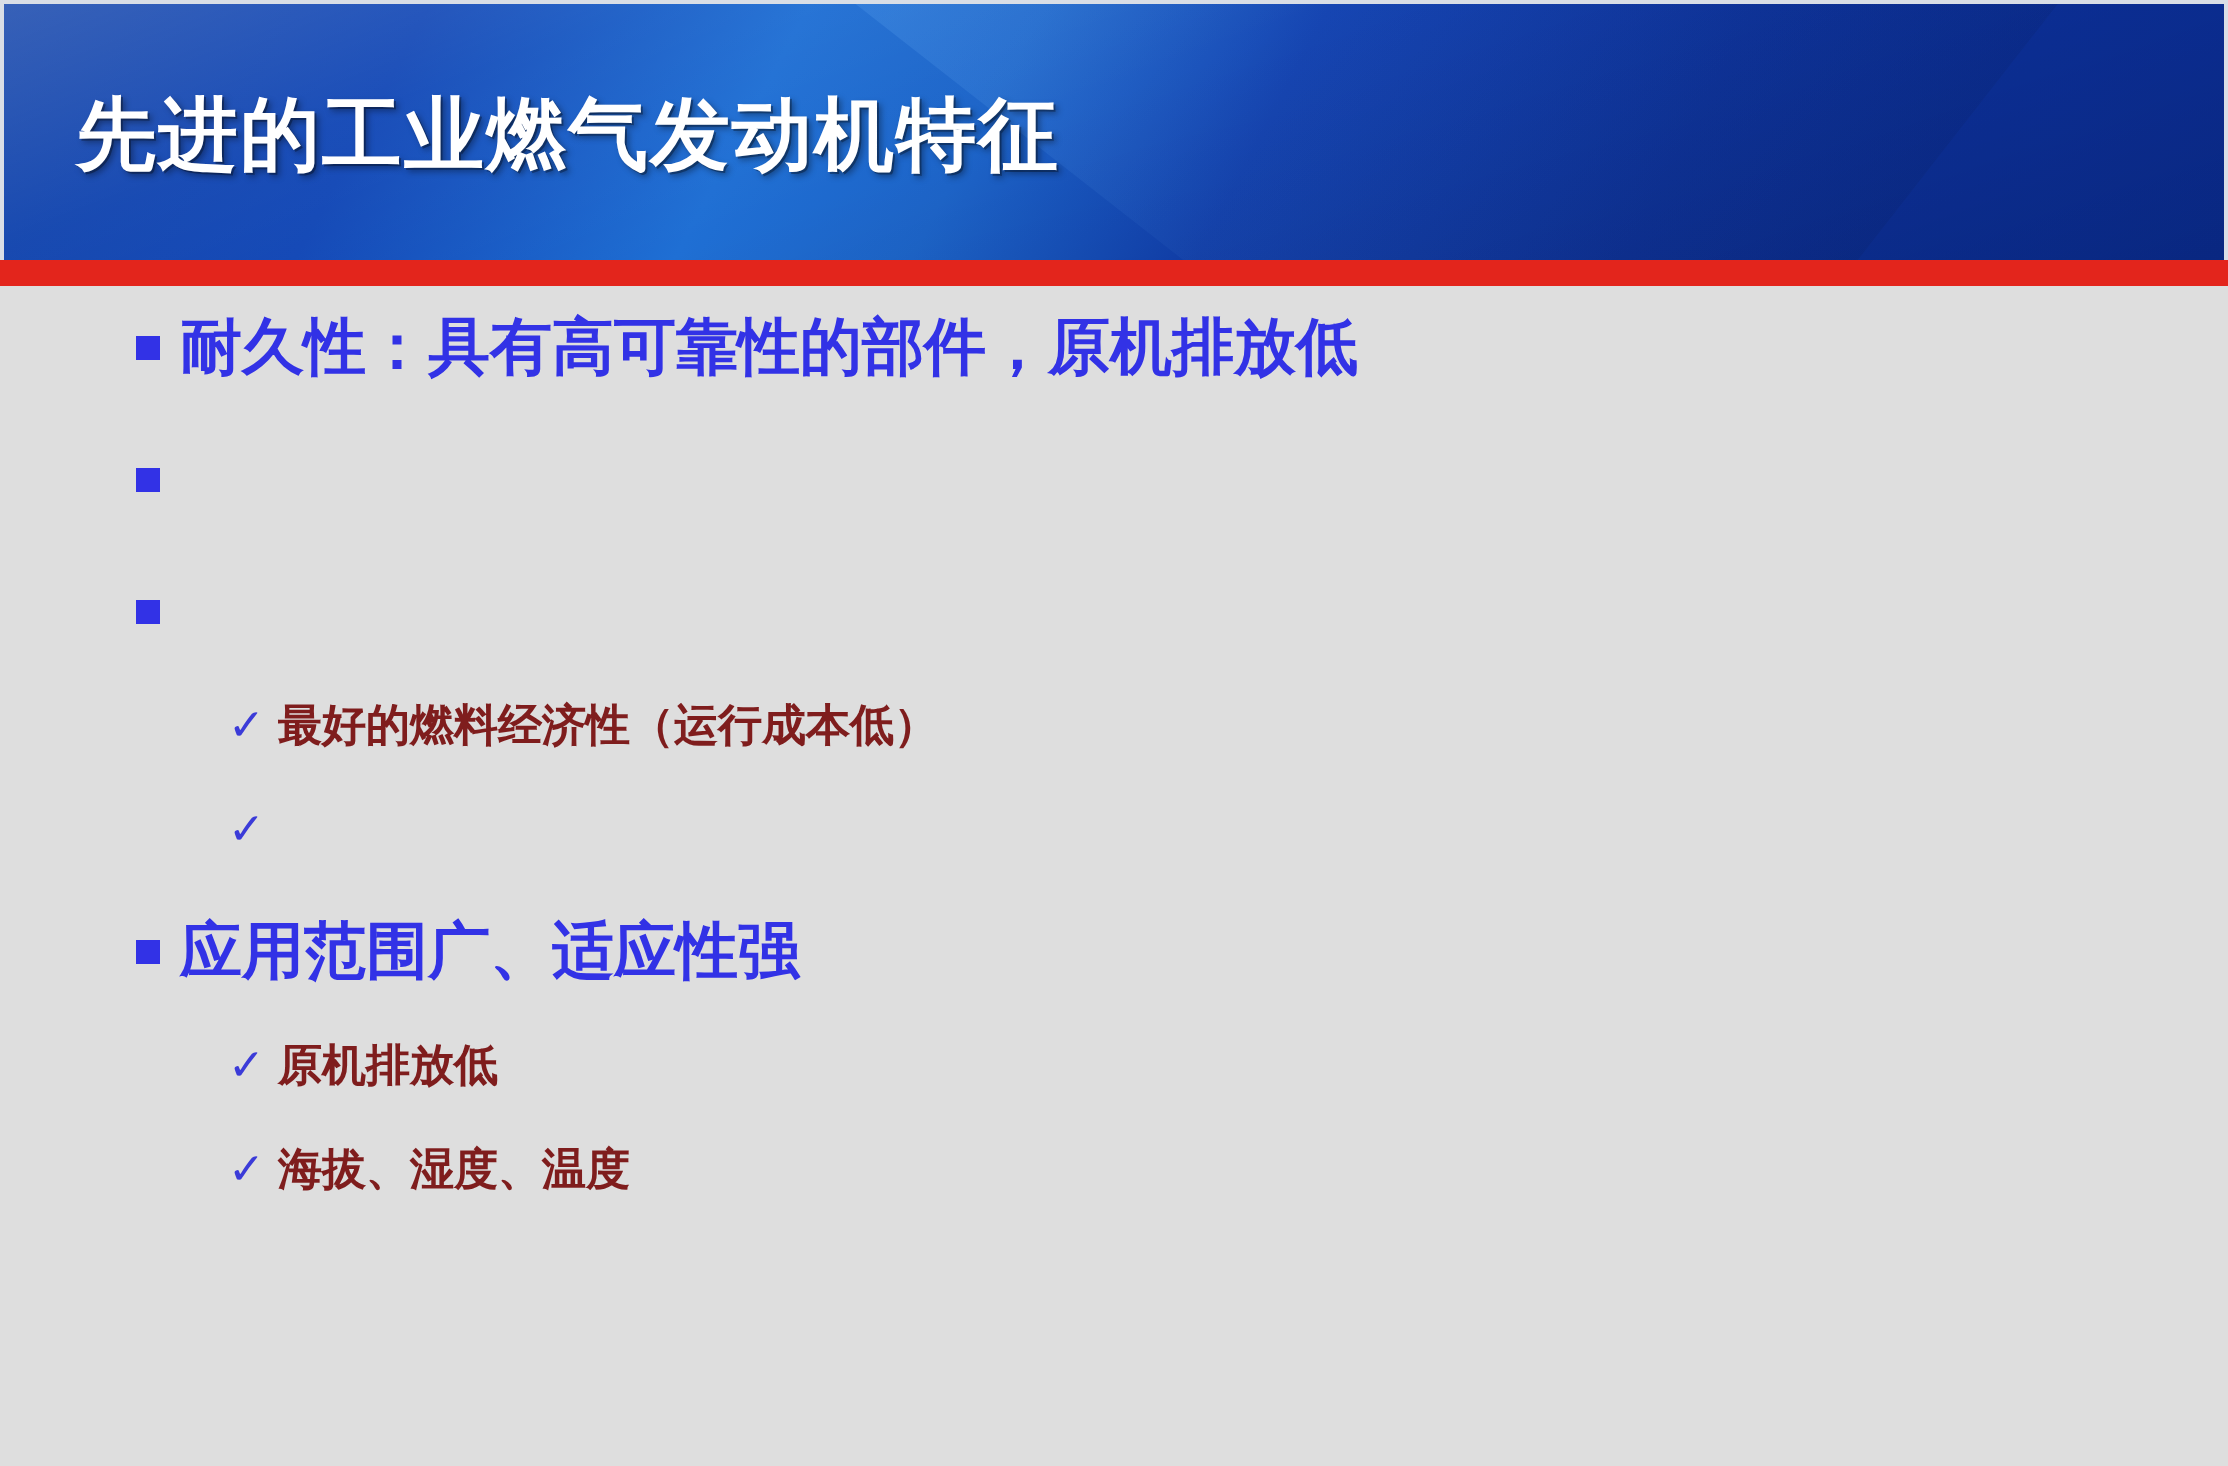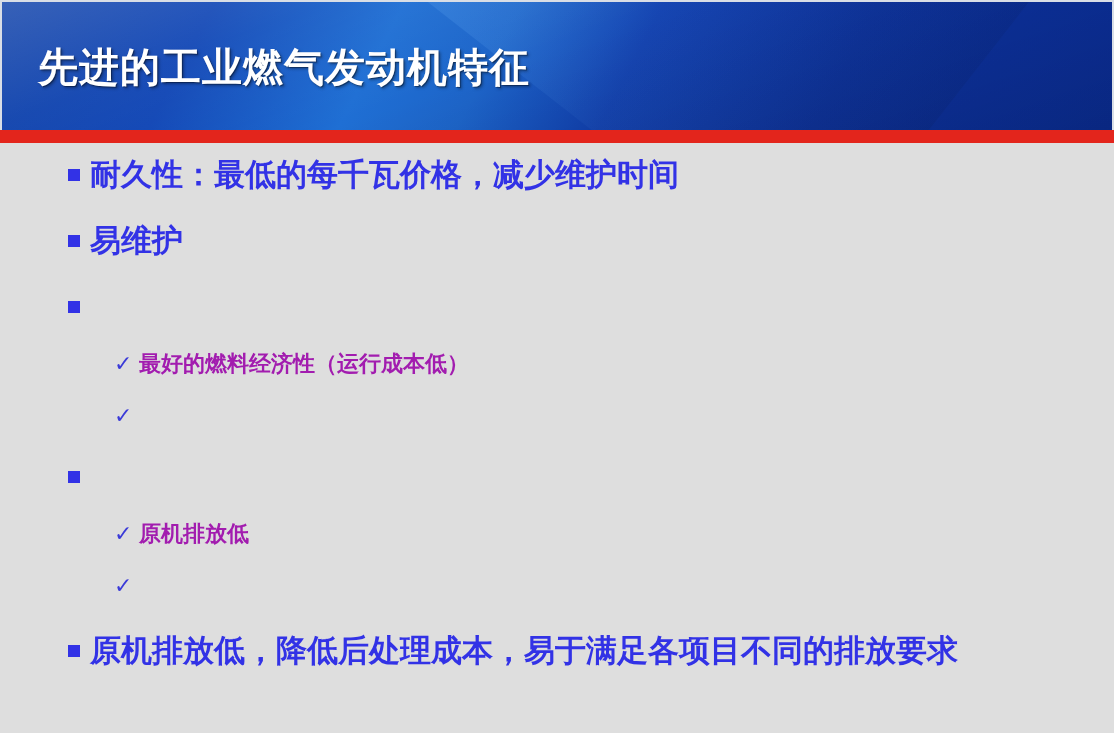--- a/index.html
+++ b/index.html
@@ -146,21 +146,21 @@
   .bullet-l2 .marker {
     flex: 0 0 auto;
     width: 25px;
     color: #3b3bd8;
     font-size: 22px;
     line-height: 36px;
   }
   .bullet-l2 .text {
     font-size: 22px;
     font-weight: bold;
-    color: #a21caf;
+    color: #7f1d1d;
     line-height: 36px;
   }
 
   .spacer-sm { height: 14px; }
   .spacer-md { height: 18px; }
   .spacer-lg { height: 22px; }
 
   .wide { max-width: 1010px; }
 </style>
 </head>
@@ -173,28 +173,27 @@
     <div class="header-diag"></div>
     <div class="header-title">先进的工业燃气发动机特征</div>
   </div>
 
   <div class="red-bar"></div>
 
   <div class="content">
 
     <div class="bullet-l1">
       <span class="marker"><span class="sq"></span></span>
-      <span class="text">耐久性：最低的每千瓦价格，减少维护时间</span>
+      <span class="text">耐久性：具有高可靠性的部件，原机排放低</span>
     </div>
 
     <div class="spacer-md"></div>
 
     <div class="bullet-l1">
       <span class="marker"><span class="sq"></span></span>
-      <span class="text">易维护</span>
     </div>
 
     <div class="spacer-md"></div>
 
     <div class="bullet-l1">
       <span class="marker"><span class="sq"></span></span>
     </div>
 
     <div class="spacer-sm"></div>
 
@@ -206,36 +205,34 @@
     <div class="spacer-sm"></div>
 
     <div class="bullet-l2">
       <span class="marker">✓</span>
     </div>
 
     <div class="spacer-md"></div>
 
     <div class="bullet-l1">
       <span class="marker"><span class="sq"></span></span>
+      <span class="text">应用范围广、适应性强</span>
     </div>
 
     <div class="spacer-sm"></div>
 
     <div class="bullet-l2">
       <span class="marker">✓</span>
       <span class="text">原机排放低</span>
     </div>
 
     <div class="spacer-sm"></div>
 
     <div class="bullet-l2">
       <span class="marker">✓</span>
+      <span class="text">海拔、湿度、温度</span>
     </div>
 
     <div class="spacer-lg"></div>
 
-    <div class="bullet-l1">
-      <span class="marker"><span class="sq"></span></span>
-      <span class="text wide">原机排放低，降低后处理成本，易于满足各项目不同的排放要求</span>
-    </div>
 
   </div>
 </div>
 
 </body></html>

